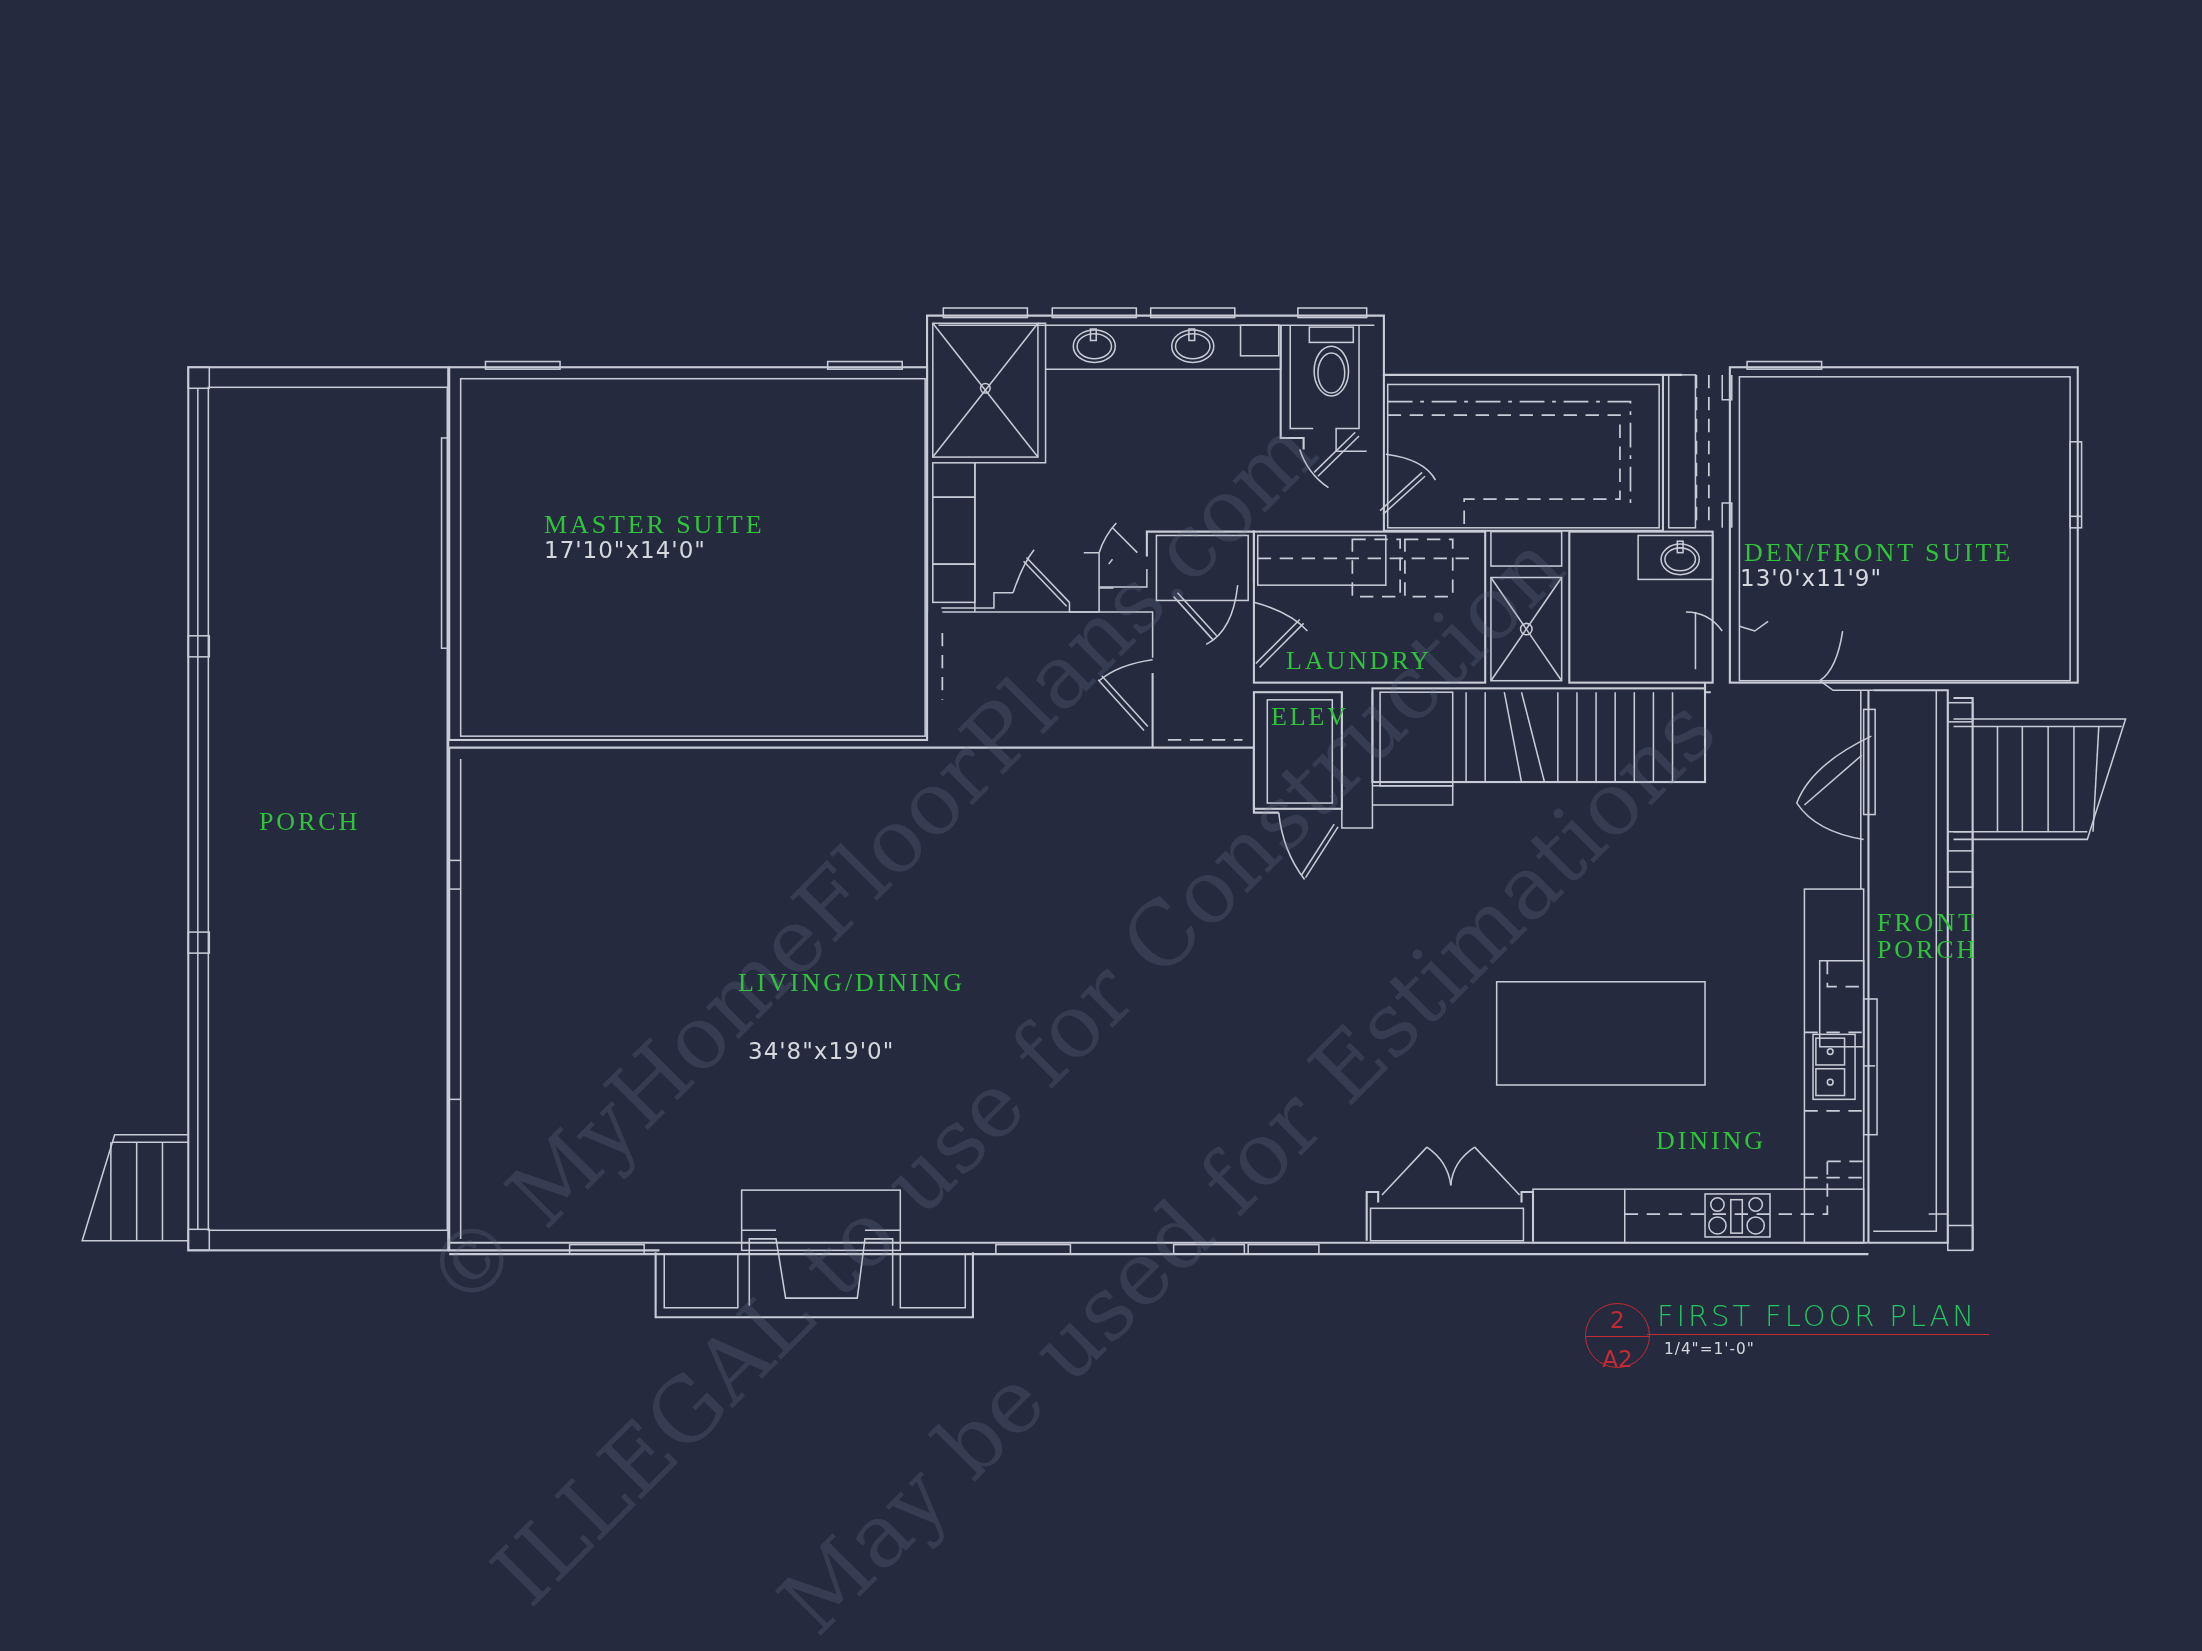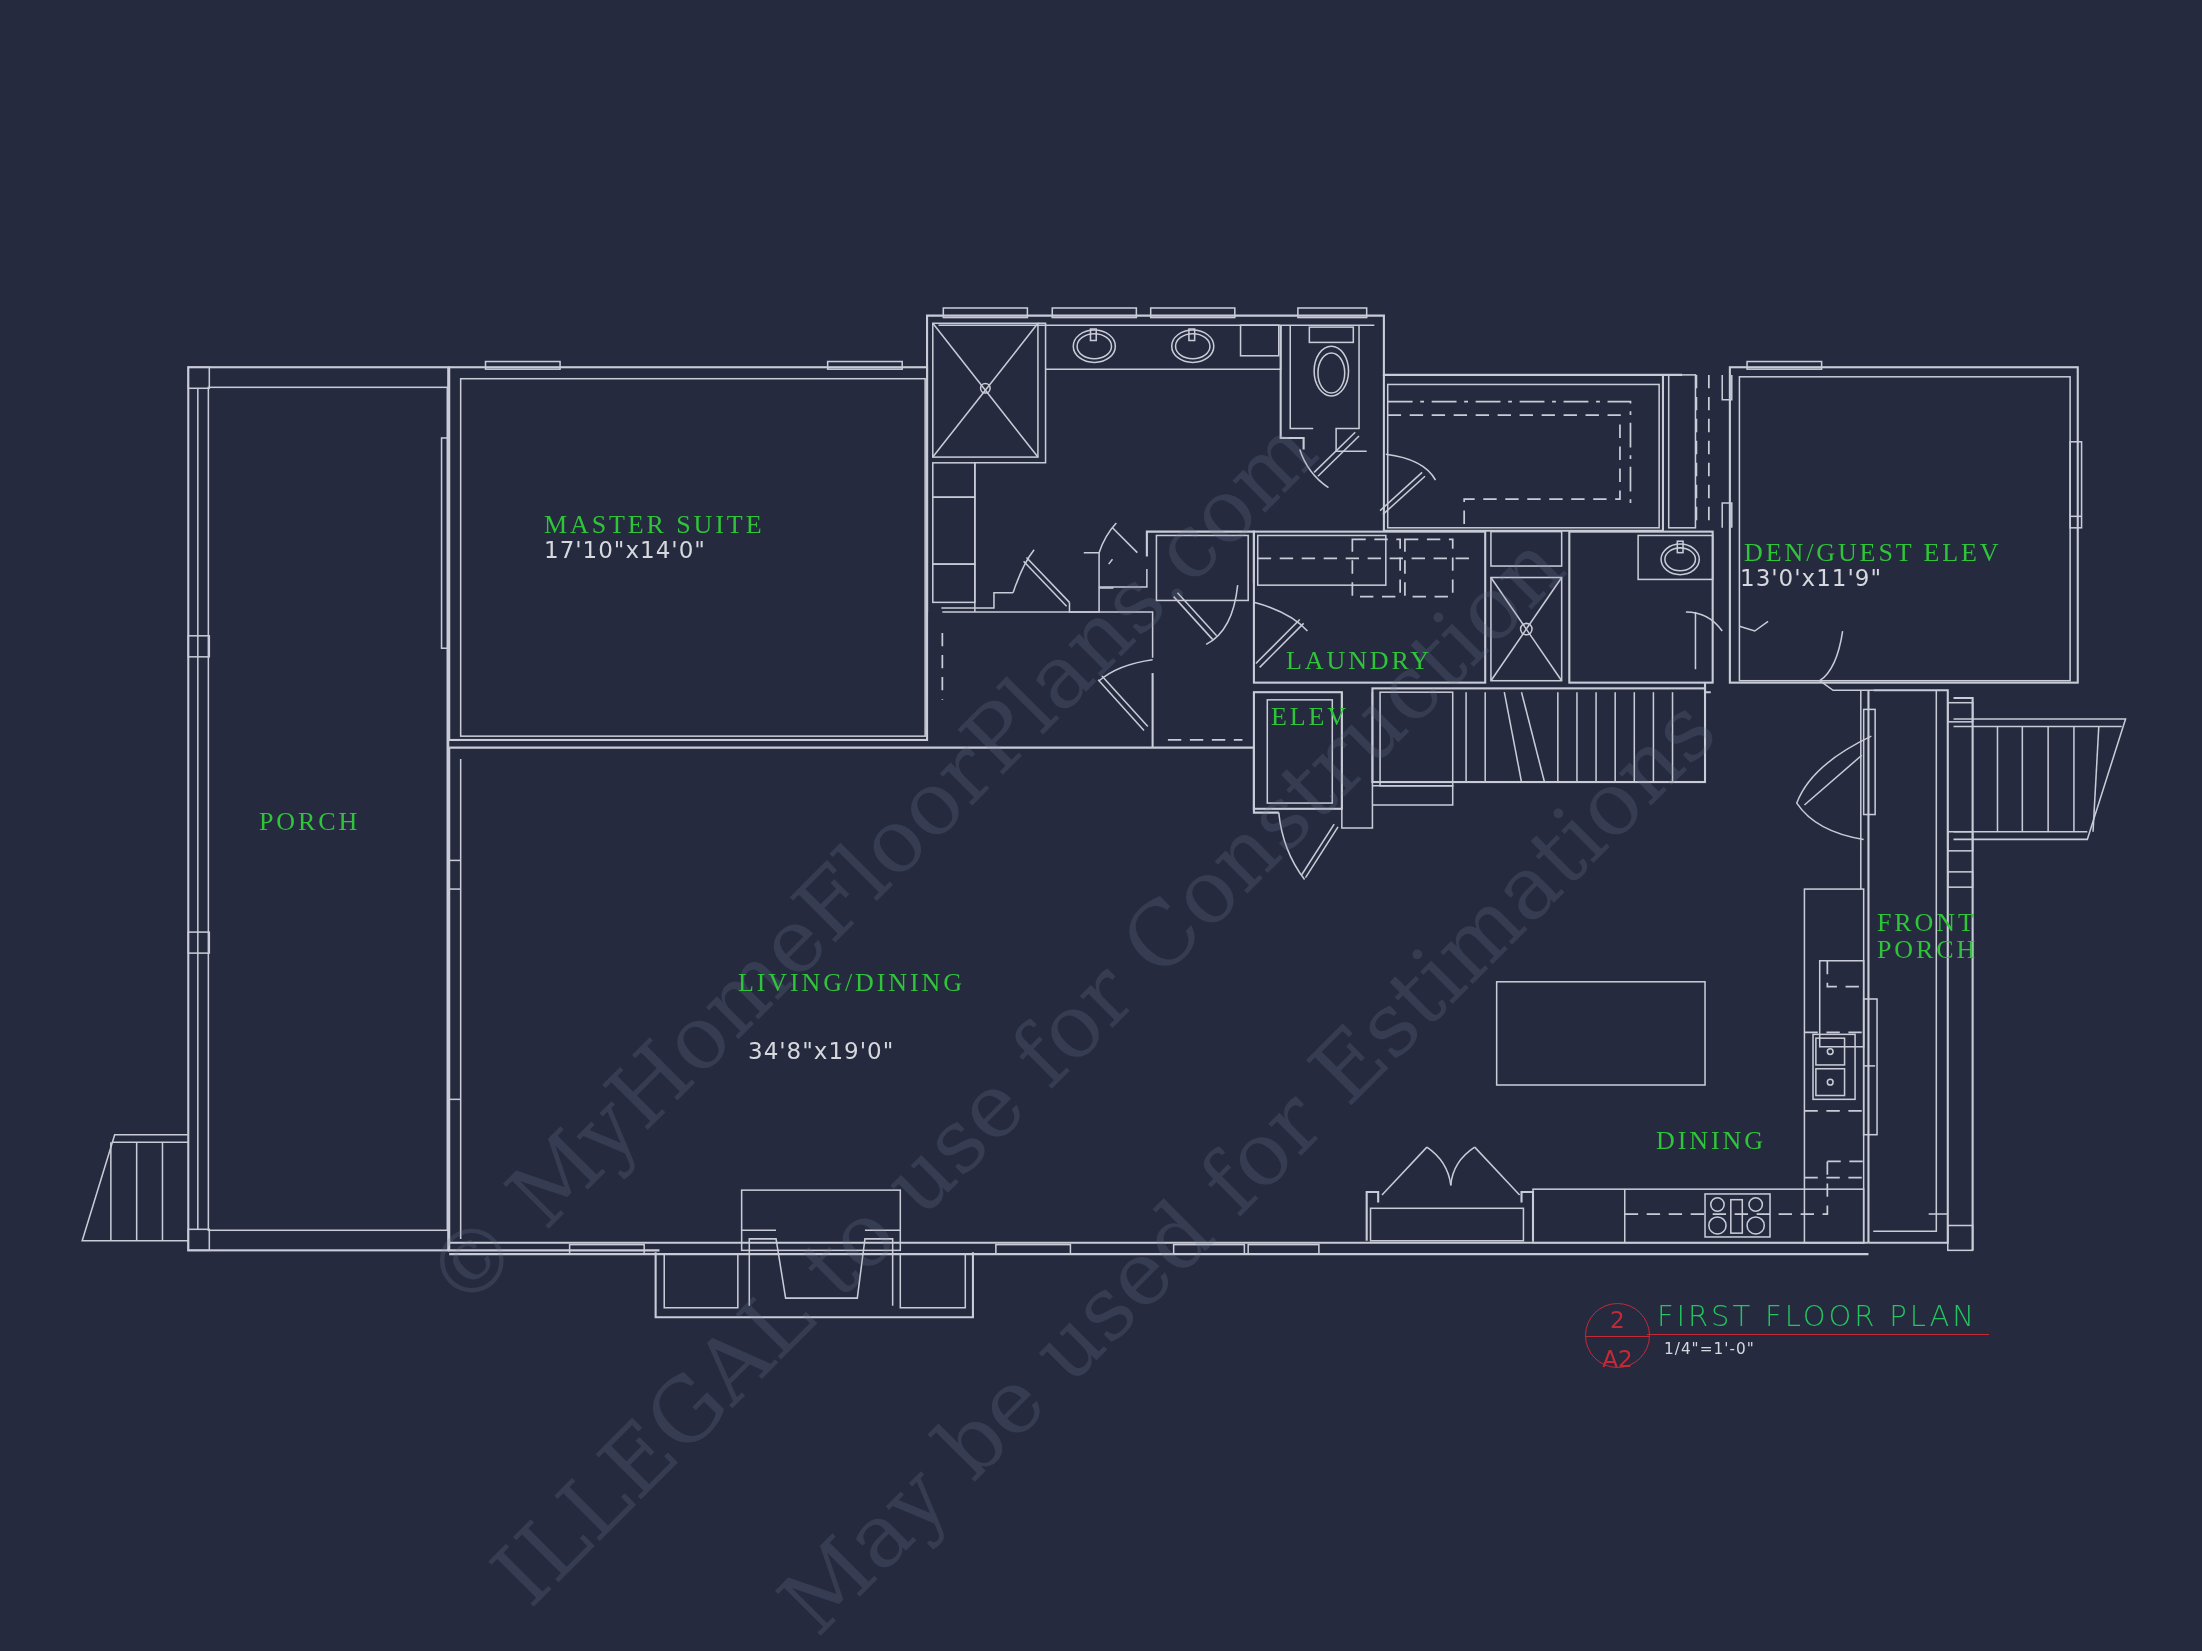--- a/index.html
+++ b/index.html
@@ -362,21 +362,21 @@
 
   <div class="watermark" style="left:411px; top:1262px;">© MyHomeFloorPlans.com</div>
   <div class="watermark" style="left:478px; top:1558px;">ILLEGAL to use for Construction</div>
   <div class="watermark" style="left:765px; top:1587px;">May be used for Estimations</div>
 
   <div class="room-label" style="left:259px; top:809px;">PORCH</div>
 
   <div class="room-label" style="left:544px; top:512px;">MASTER SUITE</div>
   <div class="room-dim" style="left:544px; top:539px;">17'10"x14'0"</div>
 
-  <div class="room-label" style="left:1744px; top:540px;">DEN/GUEST ELEV</div>
+  <div class="room-label" style="left:1744px; top:540px;">DEN/FRONT SUITE</div>
   <div class="room-dim" style="left:1740px; top:567px;">13'0'x11'9"</div>
 
   <div class="room-label" style="left:1286px; top:648px;">LAUNDRY</div>
 
   <div class="room-label" style="left:1271px; top:704px;">ELEV</div>
 
   <div class="room-label" style="left:738px; top:970px;">LIVING/DINING</div>
   <div class="room-dim" style="left:748px; top:1040px;">34'8"x19'0"</div>
 
   <div class="room-label" style="left:1656px; top:1128px;">DINING</div>

